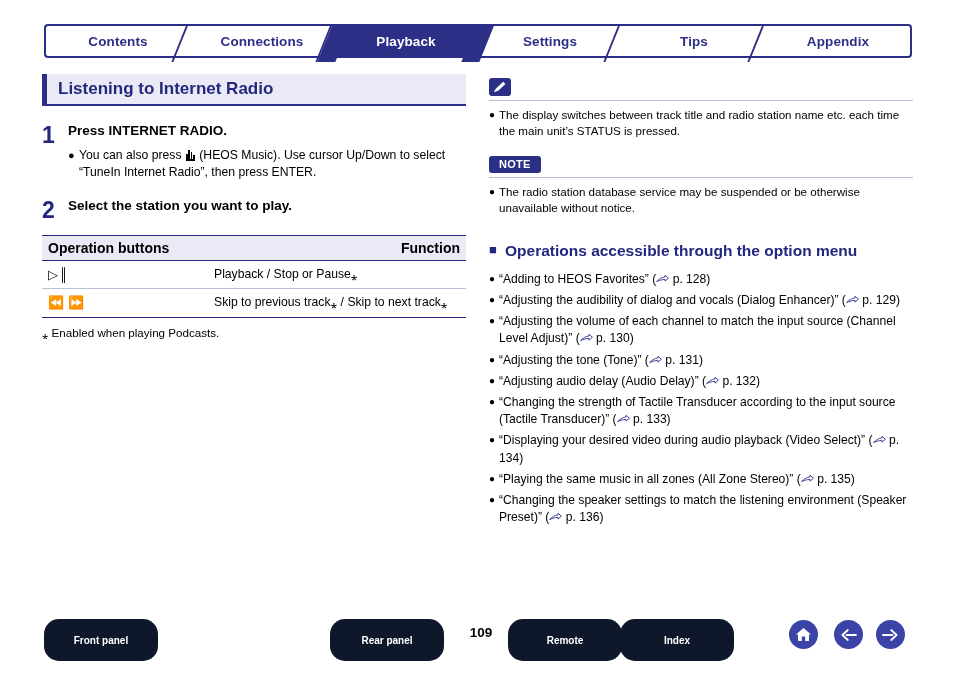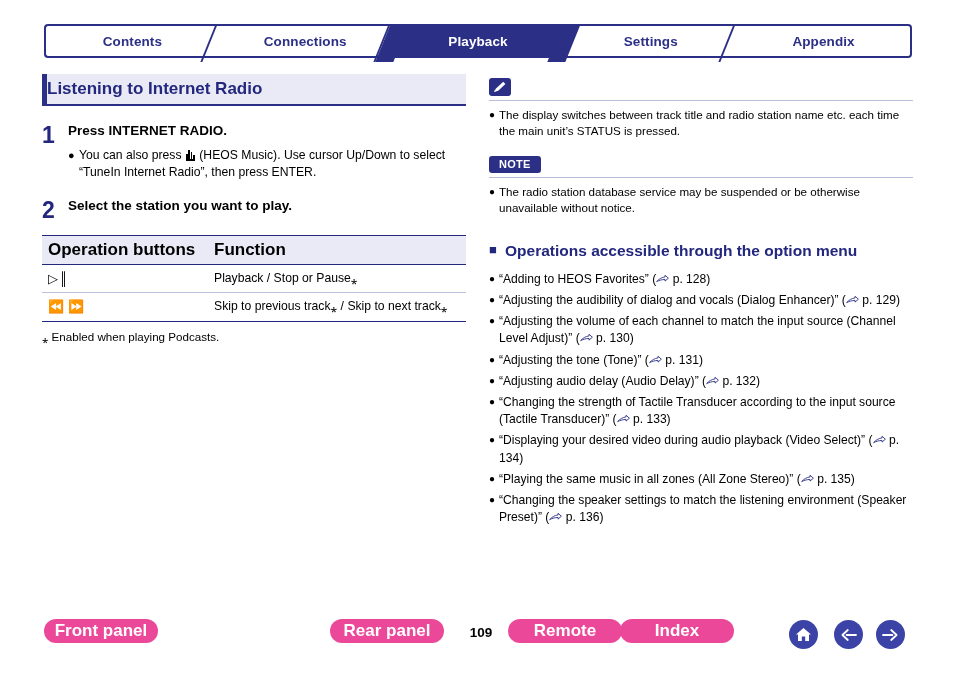--- a/index.html
+++ b/index.html
@@ -99,20 +99,21 @@
   }
 
   
   .page-heading {
     background: #e9eaf5;
     border-left: 5px solid #2b2f86;
     border-bottom: 2px solid #2b2f86;
     height: 32px;
     display: flex;
     align-items: center;
+    padding-left: 11px;
     font-size: 17px;
     font-weight: bold;
     color: #23277d;
   }
 
   
   .step {
     display: flex;
     margin-top: 17px;
   }
@@ -174,26 +175,26 @@
   table.ops {
     width: 100%;
     border-collapse: collapse;
     margin-top: 13px;
     font-size: 12.2px;
   }
   table.ops thead th {
     background: #e9eaf5;
     border-top: 1.5px solid #23277d;
     border-bottom: 1.5px solid #23277d;
-    font-size: 17px;
+    font-size: 14px;
     font-weight: bold;
     padding: 4px 6px;
     text-align: left;
   }
-  table.ops thead th.fn { text-align: left; }
+  table.ops thead th.fn { text-align: right; }
   table.ops tbody td {
     border-bottom: 1px solid #bcbfd8;
     padding: 5px 6px;
     vertical-align: top;
     line-height: 1.35;
   }
   table.ops tbody tr:last-child td { border-bottom: 1.5px solid #23277d; }
   table.ops td.c1 { width: 166px; }
   .note-star {
     font-size: 11.6px;
@@ -268,25 +269,25 @@
 
   
   .footer {
     position: absolute;
     left: 0; bottom: 22px;
     width: 954px;
     height: 32px;
   }
   .fbtn {
     position: absolute;
-    height: 24px;
-    background: #ec4899;
+    height: 42px;
+    background: #0f172a;
     color: #fff;
     border-radius: 15px;
-    font-size: 17px;
+    font-size: 10px;
     font-weight: bold;
     display: flex; align-items: center; justify-content: center;
     border: none;
   }
   .page-no {
     position: absolute;
     left: 462px; top: 6px;
     width: 38px;
     text-align: center;
     font-size: 13.5px;
@@ -310,20 +311,23 @@
       <span>Contents</span>
     </div>
   <div class="tab">
       <span>Connections</span>
     </div>
   <div class="tab active">
       <span>Playback</span>
     </div>
   <div class="tab">
       <span>Settings</span>
+    </div>
+  <div class="tab">
+      <span>Tips</span>
     </div>
   <div class="tab">
       <span>Appendix</span>
     </div>
 </div>
 
 <div class="col-left">
 
   <div class="page-heading">
     <span>Listening to Internet Radio</span>

